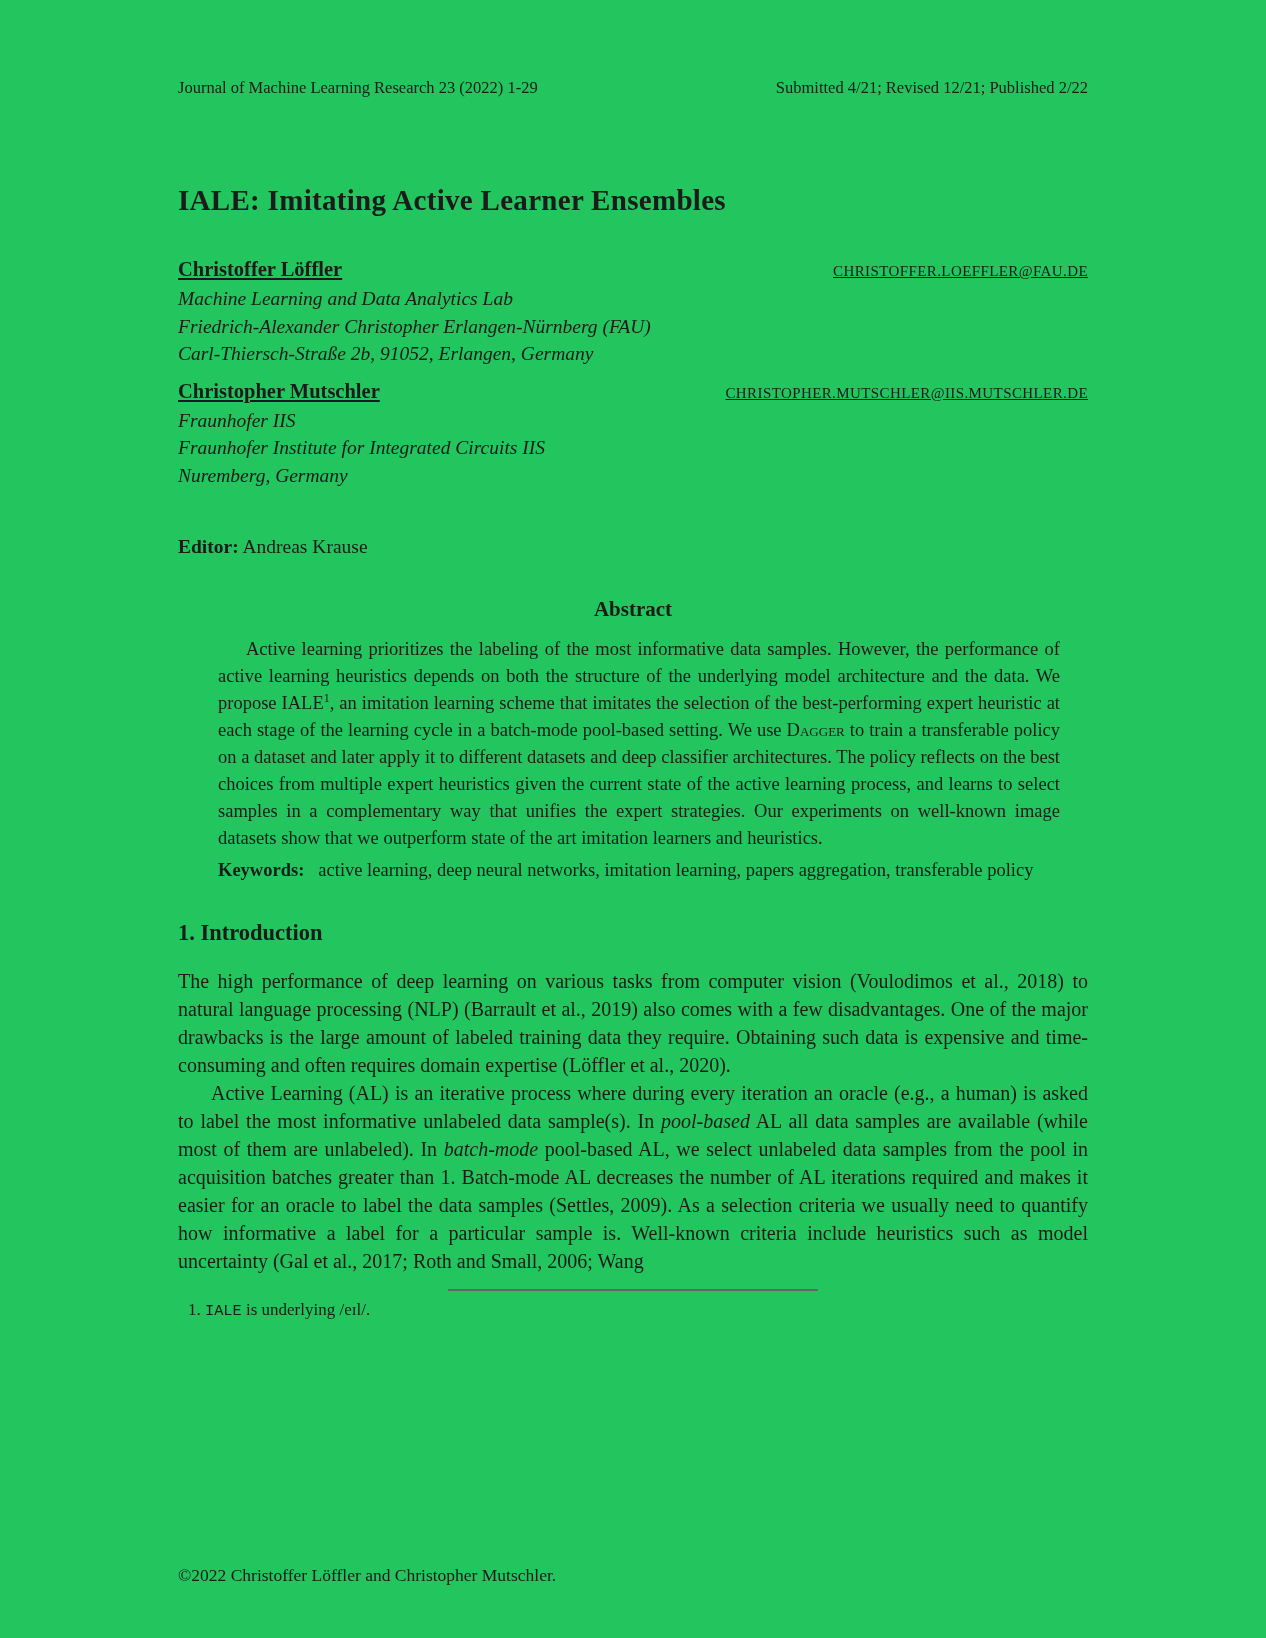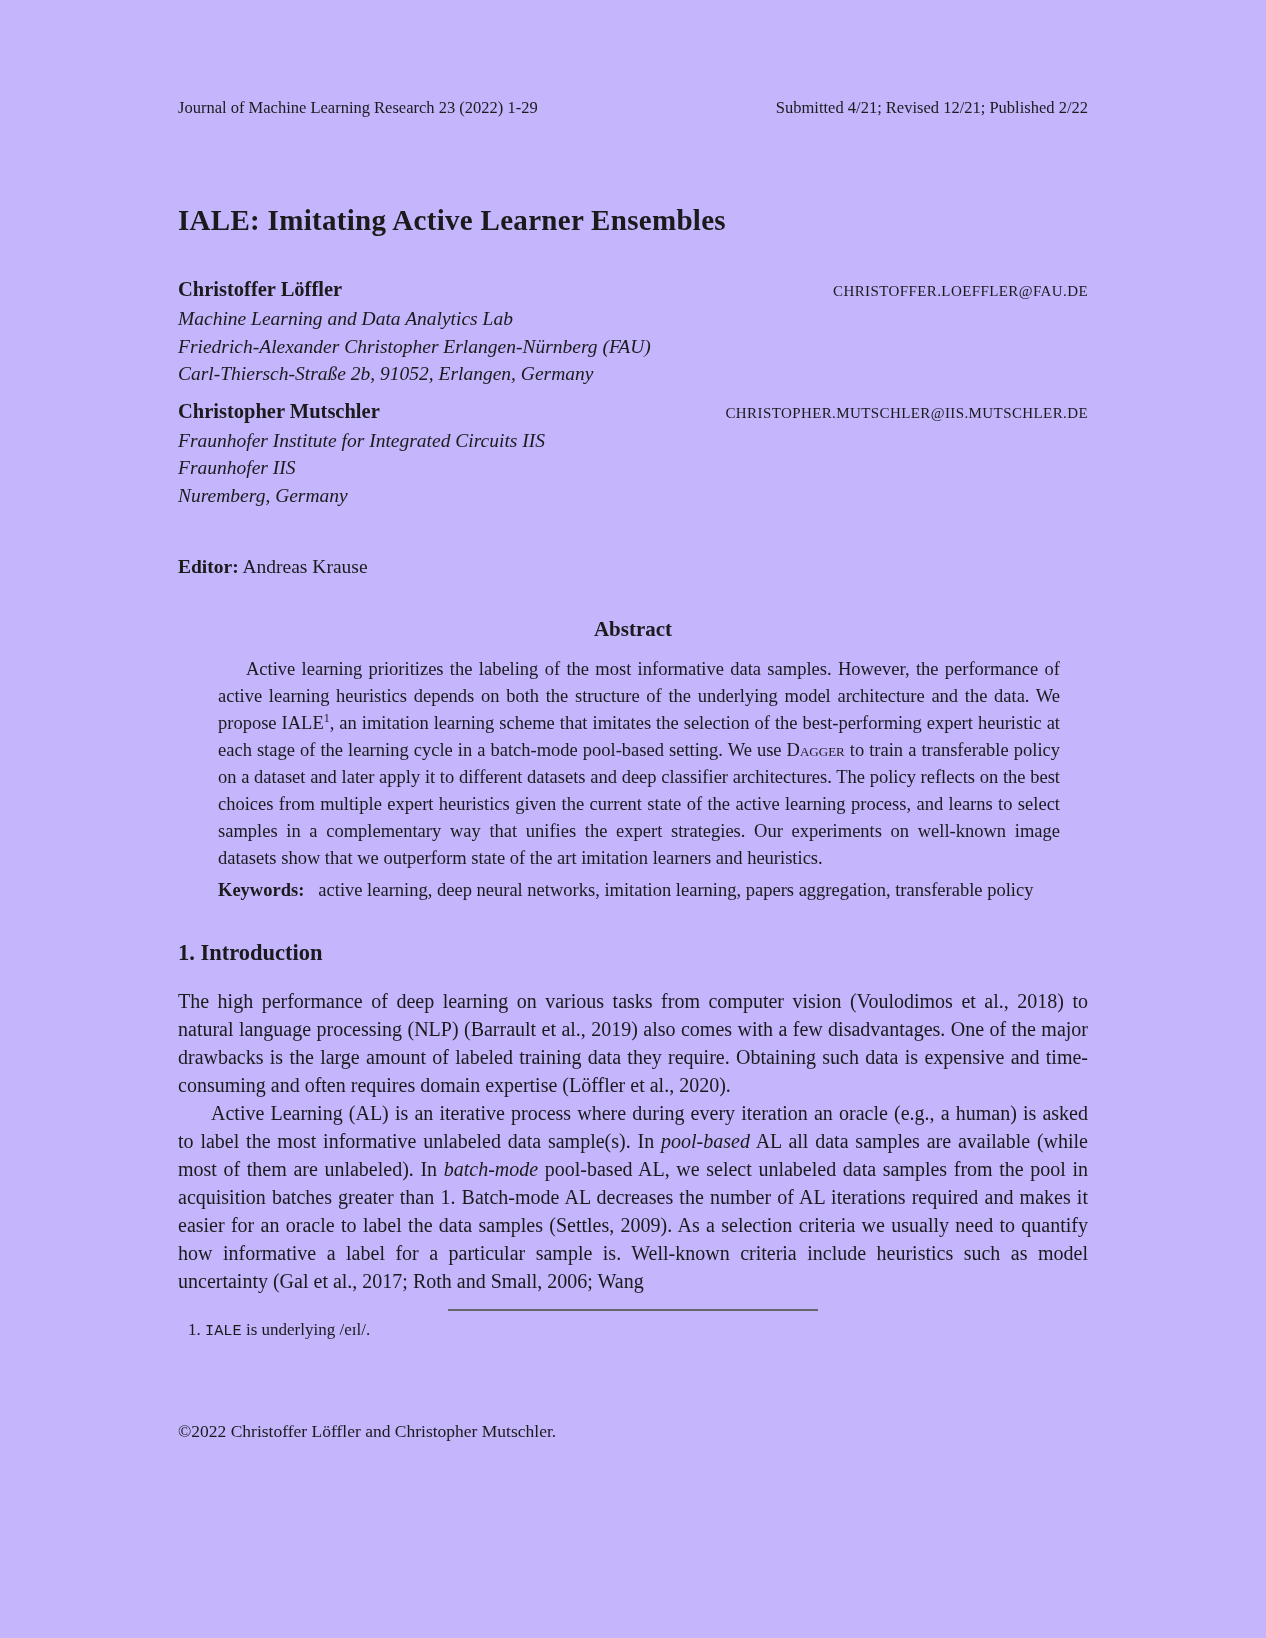--- a/index.html
+++ b/index.html
@@ -1,48 +1,48 @@
 <!DOCTYPE html>
 <html><head>
 <meta charset="utf-8">
 <style>
   html,body{margin:0;padding:0;background:#ffffff;}
   .page{
     width:1266px;height:1638px;box-sizing:border-box;position:relative;
-    background:#c4b5fd;color:#1b1b1b;overflow:hidden;
-    padding:98px 178px 0 178px;
+    background:#22c55e;color:#1b1b1b;overflow:hidden;
+    padding:78px 178px 0 178px;
     font-family:"Liberation Serif","DejaVu Serif",serif;
   }
   .running-head{display:flex;justify-content:space-between;font-size:16.5px;line-height:20px;}
   .paper-title{
     font-weight:bold;font-size:29px;line-height:36px;
     margin-top:84px;letter-spacing:0.3px;
   }
   .author-block{margin-top:38px;}
   .author-block.second{margin-top:10px;}
-  .author-row{display:flex;justify-content:space-between;align-items:baseline;}
+  .author-row{display:flex;justify-content:space-between;align-items:baseline;text-decoration:underline;}
   .author-name{font-weight:bold;font-size:20.5px;line-height:27px;}
   .author-email{font-size:15px;letter-spacing:0.4px;line-height:27px;}
   .affil-line{font-style:italic;font-size:19.5px;line-height:27.5px;}
   .editor-line{margin-top:46px;font-size:19.5px;line-height:24px;}
   .editor-label{font-weight:bold;font-family:Liberation Serif, serif;}
   .abstract-heading{text-align:center;font-weight:bold;font-size:21px;line-height:28px;margin-top:36px;}
   .abstract-body{
     margin:13px 28px 0 40px;text-align:justify;font-size:18.5px;line-height:27px;
   }
   .abstract-body p{margin:0;text-indent:28px;}
   .keywords-para{margin:5px 28px 0 40px;text-align:justify;font-size:18.5px;line-height:27px;}
   .keywords-label{font-weight:bold;padding-right:14px;}
   .section-heading{font-weight:bold;font-size:22.5px;line-height:30px;margin-top:34px;}
   .body-para{margin:0;text-align:justify;font-size:20px;line-height:28px;}
   .body-para.first{margin-top:19px;}
   .body-para.indent{text-indent:33px;}
   .footnote-rule{width:370px;height:2px;background:#666666;margin-top:14px;border:none;}
   .footnote-line{margin-top:7px;padding-left:10px;font-size:17px;line-height:22px;}
-  .page-footer{position:absolute;left:178px;top:1420px;width:912px;}
+  .page-footer{position:absolute;left:178px;top:1564px;width:912px;}
   .copyright-line{font-size:17.5px;line-height:22px;}
   .license-para{margin-top:13px;font-size:16.5px;line-height:26px;text-align:justify;}
   .run-i{font-style:italic;}
   .run-sc{font-variant:small-caps;}
   .run-sup{vertical-align:super;font-size:0.65em;line-height:0;}
   .run-tt{font-family:"Liberation Mono","DejaVu Sans Mono",monospace;font-size:0.9em;}
 </style>
 </head>
 <body>
 
@@ -63,22 +63,22 @@
     <div class="affil-line">Machine Learning and Data Analytics Lab</div>
     <div class="affil-line">Friedrich-Alexander Christopher Erlangen-Nürnberg (FAU)</div>
     <div class="affil-line">Carl-Thiersch-Straße 2b, 91052, Erlangen, Germany</div>
   </div>
 
   <div class="author-block second">
     <div class="author-row">
       <span class="author-name">Christopher Mutschler</span>
       <span class="author-email">CHRISTOPHER.MUTSCHLER@IIS.MUTSCHLER.DE</span>
     </div>
+    <div class="affil-line">Fraunhofer IIS</div>
     <div class="affil-line">Fraunhofer Institute for Integrated Circuits IIS</div>
-    <div class="affil-line">Fraunhofer IIS</div>
     <div class="affil-line">Nuremberg, Germany</div>
   </div>
 
   <div class="editor-line">
     <span class="editor-label">Editor:</span>
     <span>Andreas Krause</span>
   </div>
 
   <div class="abstract-heading">Abstract</div>
 

